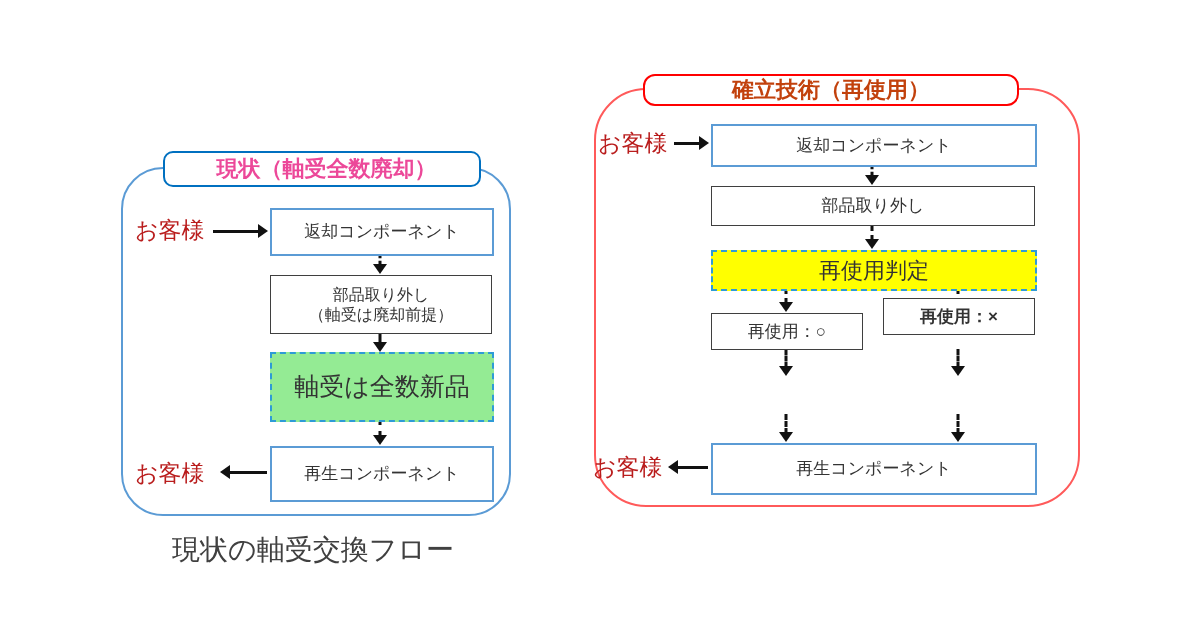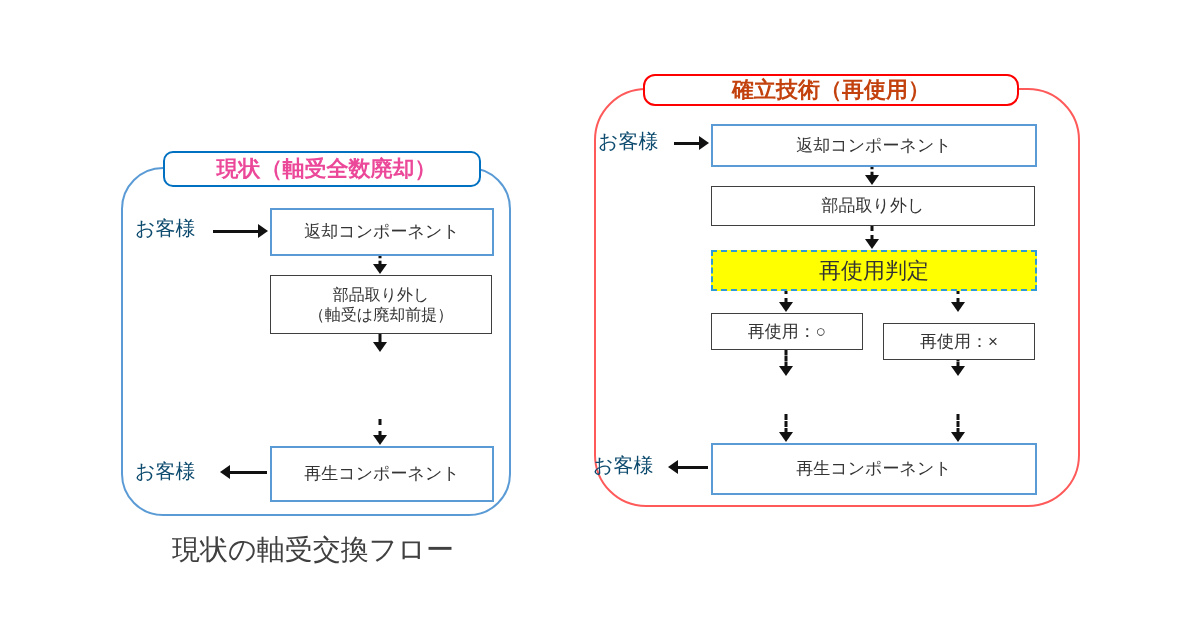--- a/index.html
+++ b/index.html
@@ -42,21 +42,21 @@
     text-align:center;font-size:17px;color:#333333;line-height:1.25;
   }
   .b-blue{border:2px solid #5B9BD5;}
   .b-dark{border:1.5px solid #3F3F3F;}
   .b-dashed{border:2px dashed #2E9BD6;}
   .fill-green{background:#94EB94;font-size:25px;}
   .fill-yellow{background:#FFFF00;font-size:22px;}
   .small{font-size:16px;}
   
   .actor{
-    position:absolute;z-index:3;font-size:20px;color:#0c4a6e;
+    position:absolute;z-index:3;font-size:23px;color:#b91c1c;
     display:flex;align-items:center;white-space:nowrap;text-align:right;
   }
   
   .harrow{position:absolute;z-index:3;height:14px;}
   .harrow .shaft{position:absolute;top:6px;left:0;right:0;height:3px;background:#111111;}
   .harrow.to-right .shaft{right:8px;}
   .harrow.to-left .shaft{left:8px;}
   .harrow .head{position:absolute;top:0;width:0;height:0;border-top:7px solid transparent;border-bottom:7px solid transparent;}
   .harrow.to-right .head{right:0;border-left:10px solid #111111;}
   .harrow.to-left .head{left:0;border-right:10px solid #111111;}
@@ -103,20 +103,23 @@
   <div class="node b-dark small" style="left:270px;top:275px;width:220px;height:57px;">
     <span>部品取り外し</span>
     <span>（軸受は廃却前提）</span>
   </div>
 
   <div class="varrow" style="left:373px;top:333px;height:19px;">
     <span class="shaft"></span>
     <span class="head"></span>
   </div>
 
+  <div class="node b-dashed fill-green" style="left:270px;top:352px;width:220px;height:66px;">
+    <span>軸受は全数新品</span>
+  </div>
 
   <div class="varrow" style="left:373px;top:419px;height:26px;">
     <span class="shaft"></span>
     <span class="head"></span>
   </div>
 
   <div class="node b-blue" style="left:270px;top:446px;width:220px;height:52px;">
     <span>再生コンポーネント</span>
   </div>
 
@@ -164,21 +167,21 @@
     <span class="head"></span>
   </div>
   <div class="varrow" style="left:951px;top:288px;height:24px;">
     <span class="shaft"></span>
     <span class="head"></span>
   </div>
 
   <div class="node b-dark" style="left:711px;top:313px;width:150px;height:35px;">
     <span>再使用：○</span>
   </div>
-  <div class="node b-dark" style="left:883px;top:323px;width:150px;height:35px;">
+  <div class="node b-dark" style="left:883px;top:298px;width:150px;height:35px;font-weight:bold;">
     <span>再使用：×</span>
   </div>
 
   <div class="varrow" style="left:779px;top:349px;height:27px;">
     <span class="shaft"></span>
     <span class="head"></span>
   </div>
   <div class="varrow" style="left:951px;top:349px;height:27px;">
     <span class="shaft"></span>
     <span class="head"></span>

